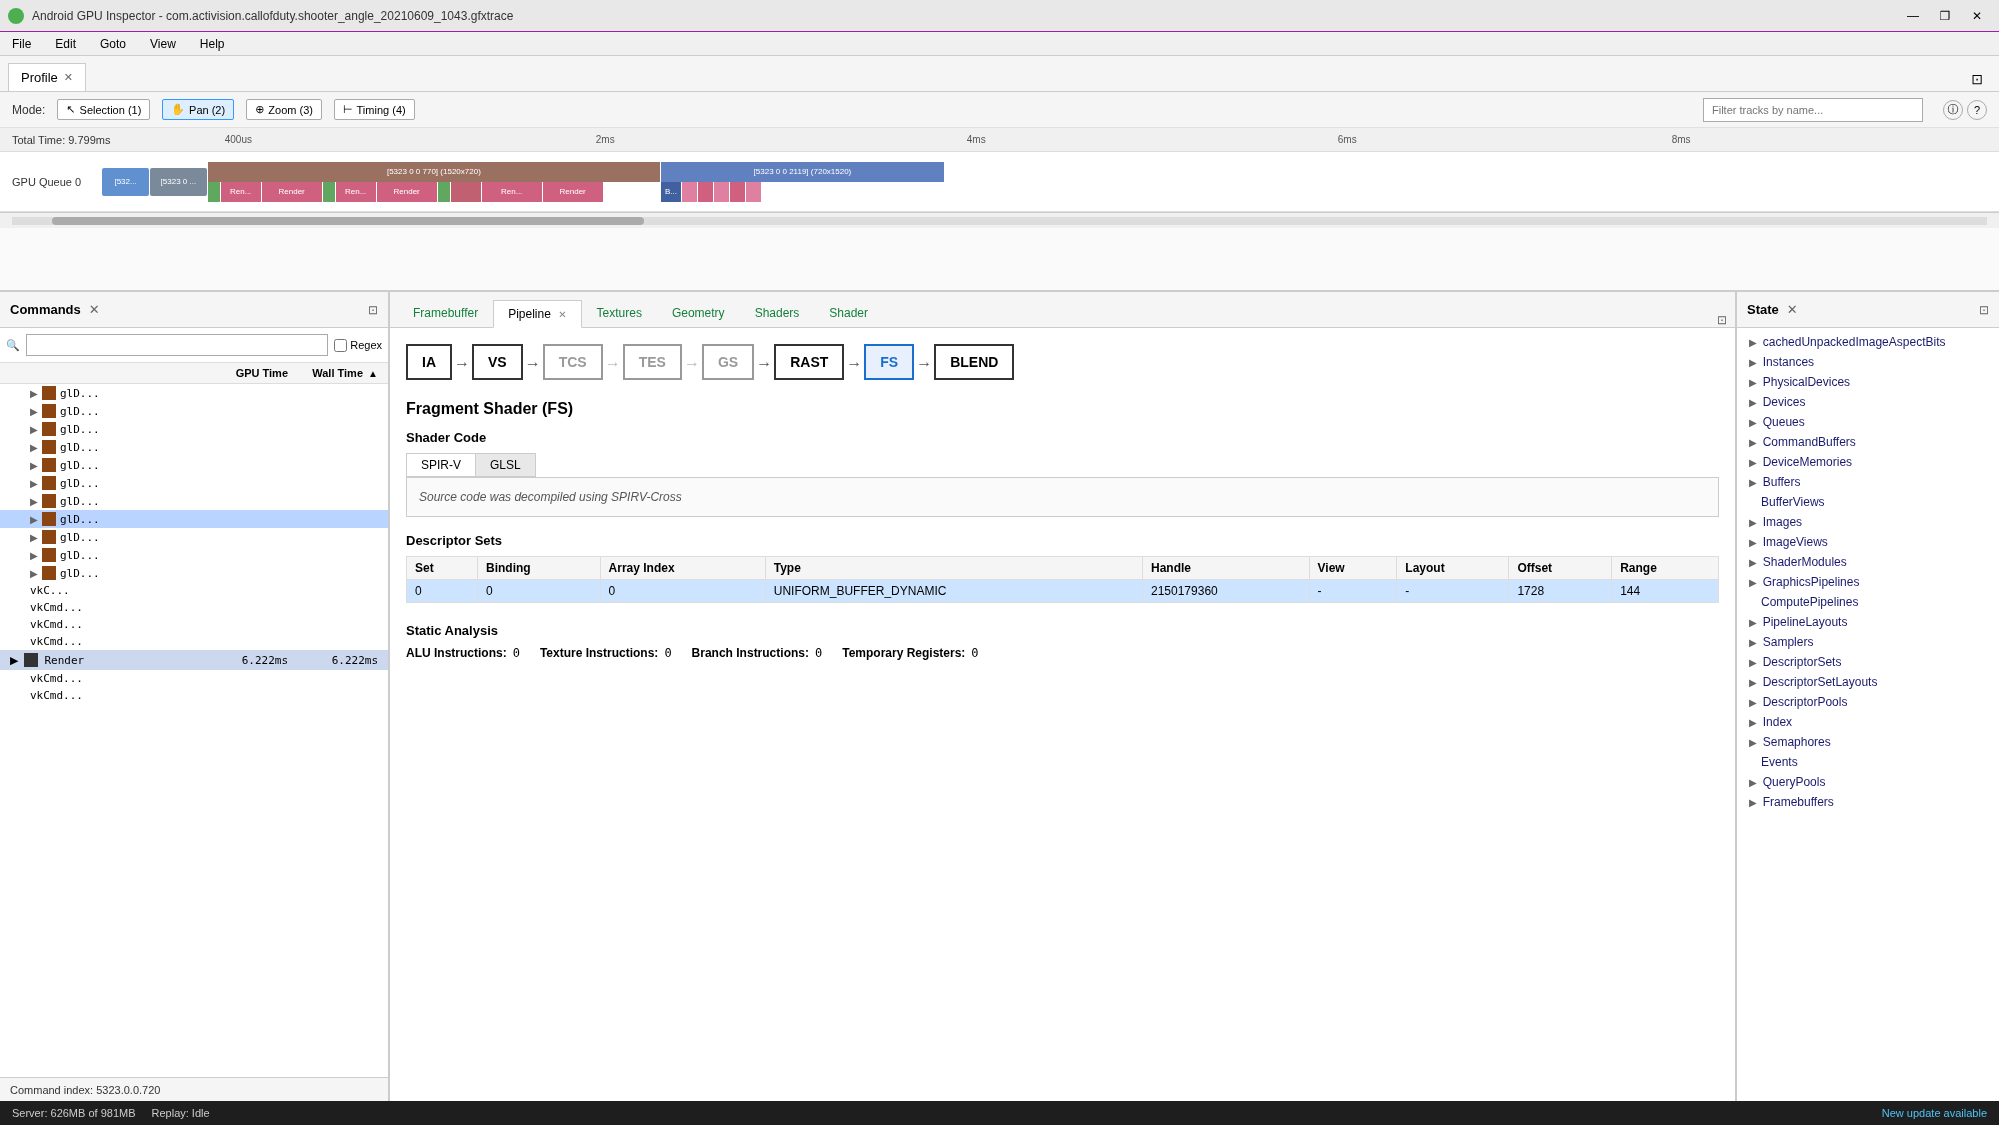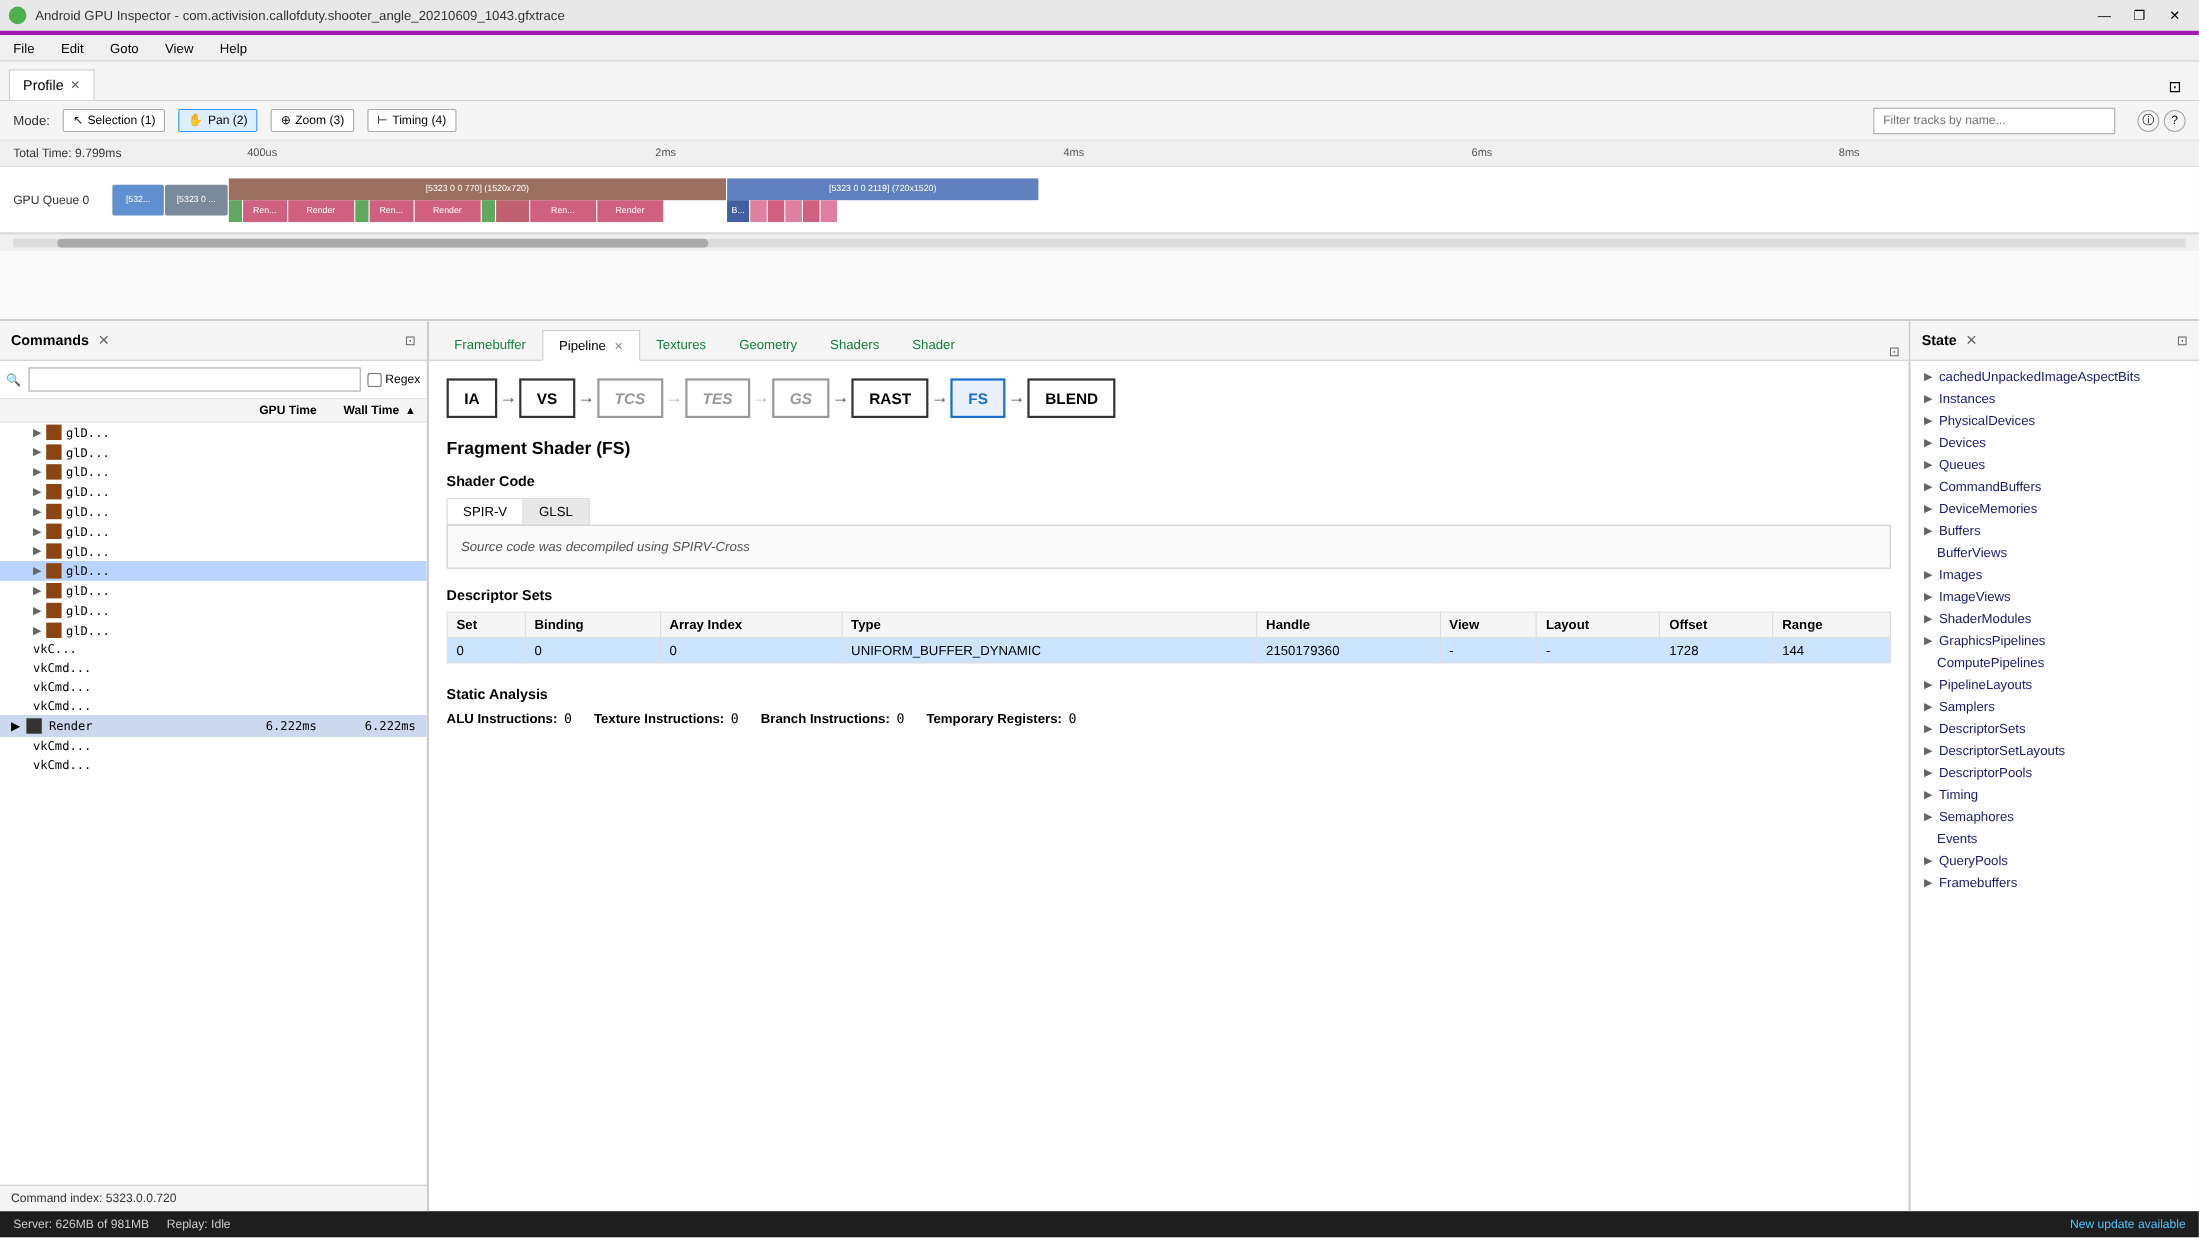--- a/index.html
+++ b/index.html
@@ -1,19 +1,19 @@
 <!DOCTYPE html>
 <html><head>
   <meta charset="utf-8">
   <style>
     * { box-sizing: border-box; margin: 0; padding: 0; }
     body { font-family: 'Segoe UI', Arial, sans-serif; font-size: 12px; background: #f0f0f0; color: #000; width: 1999px; height: 1125px; overflow: hidden; }
 
     
-    .titlebar { background: #e8e8e8; height: 32px; display: flex; align-items: center; padding: 0 8px; border-bottom: 4px solid #a21caf; justify-content: space-between; }
+    .titlebar { background: #e8e8e8; height: 32px; display: flex; align-items: center; padding: 0 8px; border-bottom: 1px solid #a21caf; justify-content: space-between; }
     .titlebar-left { display: flex; align-items: center; gap: 8px; }
     .titlebar-icon { width: 16px; height: 16px; background: #4caf50; border-radius: 50%; }
     .titlebar-title { font-size: 12px; color: #333; }
     .titlebar-controls { display: flex; gap: 4px; }
     .titlebar-btn { width: 28px; height: 20px; background: #e8e8e8; border: none; cursor: pointer; font-size: 12px; display: flex; align-items: center; justify-content: center; }
 
     
     .menubar { height: 24px; background: #f0f0f0; display: flex; align-items: center; padding: 0 4px; border-bottom: 1px solid #ccc; gap: 8px; }
     .menu-item { padding: 2px 8px; cursor: pointer; font-size: 12px; }
 
@@ -72,21 +72,21 @@
     .center-tab { padding: 6px 14px; font-size: 12px; cursor: pointer; color: #15803d; border: 1px solid transparent; }
     .center-tab.active { background: white; border: 1px solid #ccc; border-bottom: 1px solid white; color: #000; font-weight: 500; margin-bottom: -1px; }
     .center-tab-close { font-size: 10px; color: #888; cursor: pointer; margin-left: 4px; }
     .pipeline-expand { margin-left: auto; cursor: pointer; color: #666; }
     .pipeline-content { padding: 16px; flex: 1; overflow-y: auto; }
 
     
     .pipeline-diagram { display: flex; align-items: center; gap: 0; margin-bottom: 20px; }
     .pipe-node { border: 2px solid #333; padding: 8px 14px; font-size: 14px; font-weight: 700; background: white; cursor: pointer; }
     .pipe-node.active { border-color: #1a6ecd; background: #e8f0fe; color: #1a6ecd; }
-    .pipe-node.dimmed { color: #999; border-color: #999; font-style: italic; }
+    .pipe-node.dimmed { color: #999; border-color: #999; }
     .pipe-arrow { font-size: 16px; color: #555; margin: 0 2px; }
 
     
     .section-title { font-size: 16px; font-weight: 700; margin-bottom: 12px; }
     .subsection-title { font-size: 13px; font-weight: 700; margin-bottom: 8px; margin-top: 12px; }
     .shader-tabs { display: flex; gap: 0; margin-bottom: 0; border: 1px solid #ccc; width: fit-content; }
     .shader-tab { padding: 4px 14px; font-size: 12px; cursor: pointer; background: white; border-right: 1px solid #ccc; }
     .shader-tab:last-child { border-right: none; }
     .shader-tab.active { background: #e8e8e8; font-weight: 500; }
     .shader-code-area { border: 1px solid #ccc; padding: 12px; margin-bottom: 16px; font-size: 12px; background: #fafafa; }
@@ -517,21 +517,21 @@
       <div class="state-item">
         <span class="state-arrow">▶</span>
         <span class="state-label">DescriptorSetLayouts</span>
       </div>
       <div class="state-item">
         <span class="state-arrow">▶</span>
         <span class="state-label">DescriptorPools</span>
       </div>
       <div class="state-item">
         <span class="state-arrow">▶</span>
-        <span class="state-label">Timing</span>
+        <span class="state-label">Index</span>
       </div>
       <div class="state-item">
         <span class="state-arrow">▶</span>
         <span class="state-label">Semaphores</span>
       </div>
       <div class="state-item state-indent">
         <span class="state-label">Events</span>
       </div>
       <div class="state-item">
         <span class="state-arrow">▶</span>

